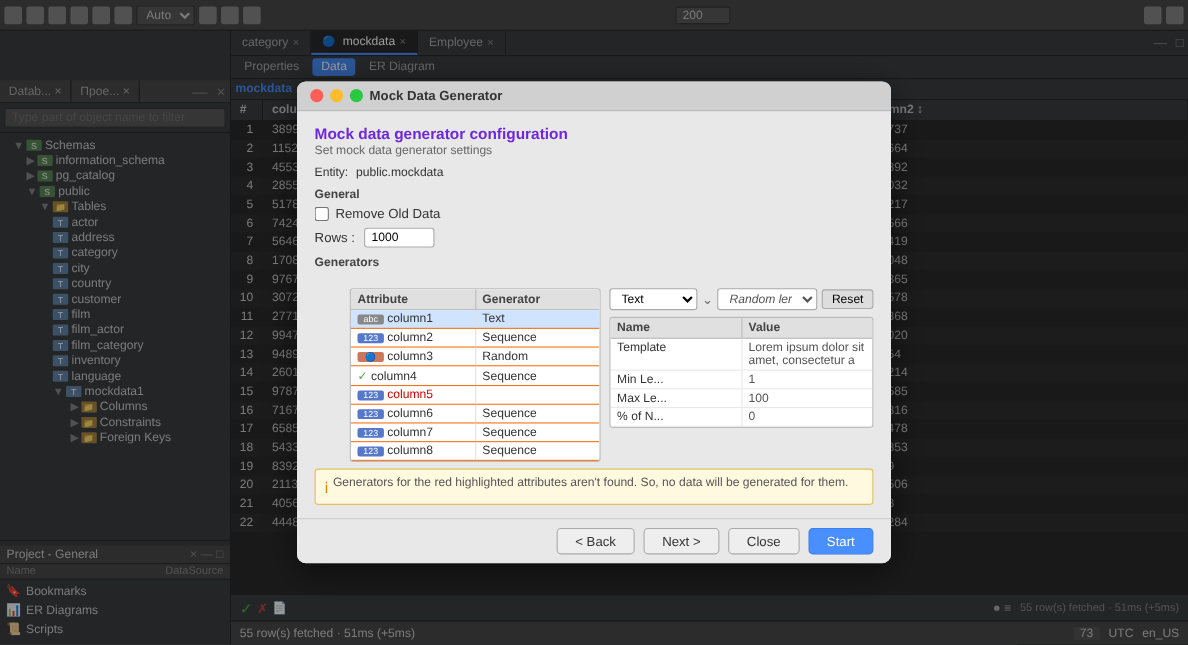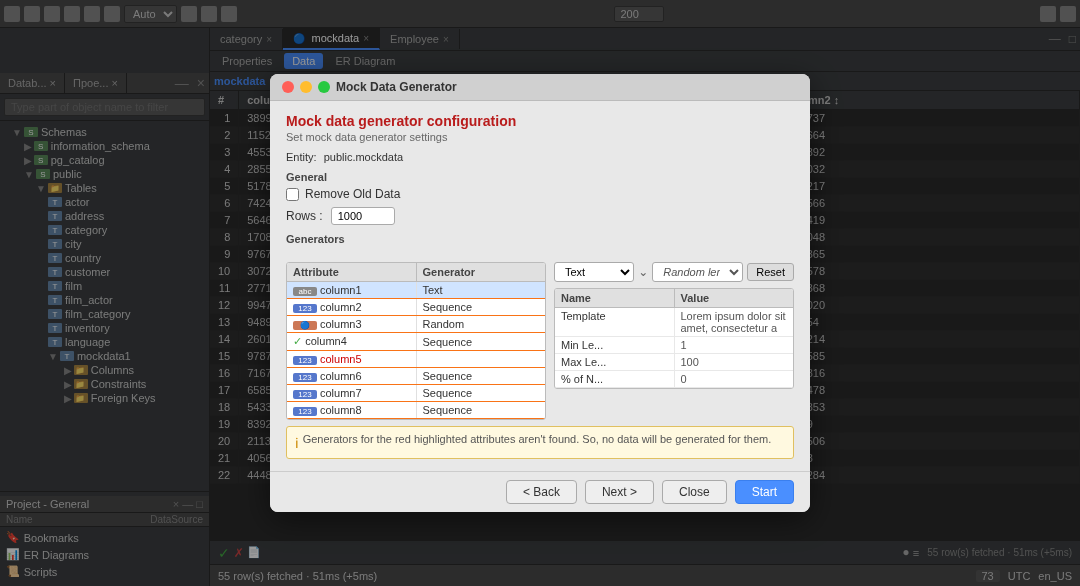--- a/index.html
+++ b/index.html
@@ -62,31 +62,31 @@
     
     .modal-overlay { position: fixed; top: 0; left: 0; width: 1080px; height: 586px; background: rgba(0,0,0,0.4); display: flex; align-items: center; justify-content: center; z-index: 100; }
     .modal { background: #e8e8e8; border-radius: 8px; width: 540px; box-shadow: 0 8px 32px rgba(0,0,0,0.5); overflow: hidden; }
     .modal-titlebar { background: #d0d0d0; padding: 6px 12px; display: flex; align-items: center; gap: 6px; border-bottom: 1px solid #bbb; }
     .modal-btn { width: 12px; height: 12px; border-radius: 50%; display: inline-block; cursor: pointer; }
     .modal-btn.close { background: #ff5f57; }
     .modal-btn.minimize { background: #ffbd2e; }
     .modal-btn.maximize { background: #28c940; }
     .modal-title { flex: 1; text-align: left; font-size: 12px; color: #333; font-weight: bold; }
     .modal-body { padding: 12px 16px; }
-    .modal-header-text { font-size: 14px; font-weight: bold; color: #b91c1c; }
+    .modal-header-text { font-size: 14px; font-weight: bold; color: #6d28d9; }
     .modal-subtext { font-size: 11px; color: #666; margin-top: 2px; }
     .modal-entity { font-size: 11px; color: #333; margin: 8px 0 6px; }
     .modal-section-label { font-size: 11px; font-weight: bold; color: #444; margin: 8px 0 4px; }
     .modal-checkbox-row { display: flex; align-items: center; gap: 6px; margin-bottom: 6px; }
     .modal-checkbox-row label { font-size: 12px; color: #333; }
     .modal-rows-row { display: flex; align-items: center; gap: 8px; margin-bottom: 8px; }
     .modal-rows-label { font-size: 12px; color: #333; }
     .modal-rows-input { border: 1px solid #aaa; border-radius: 3px; padding: 2px 6px; font-size: 11px; width: 64px; background: #fff; }
     .generators-label { font-size: 11px; font-weight: bold; color: #444; margin-bottom: 17px; }
-    .generators-area { display: flex; gap: 8px; }
+    .generators-area { display: flex; gap: 8px; margin-left: 32px; }
     .gen-table { flex: 1; border: 1px solid #bbb; background: #fff; border-radius: 3px; overflow: hidden; }
     .gen-table-header { display: flex; background: #e0e0e0; border-bottom: 1px solid #bbb; }
     .gen-col { flex: 1; padding: 3px 6px; font-size: 11px; font-weight: bold; color: #444; border-right: 1px solid #bbb; }
     .gen-col:last-child { border-right: none; }
     .gen-row { display: flex; align-items: center; border-bottom: 1px solid #f97316; cursor: pointer; }
     .gen-row.selected { background: #d0e4ff; }
     .gen-row.error { color: #cc0000; }
     .gen-cell { flex: 1; padding: 2px 6px; font-size: 11px; color: #333; border-right: 1px solid #e0e0e0; white-space: nowrap; overflow: hidden; }
     .gen-cell:last-child { border-right: none; }
     .gen-cell .col-icon { display: inline-block; width: 24px; background: #6688aa; color: #fff; font-size: 8px; border-radius: 2px; text-align: center; margin-right: 3px; }

